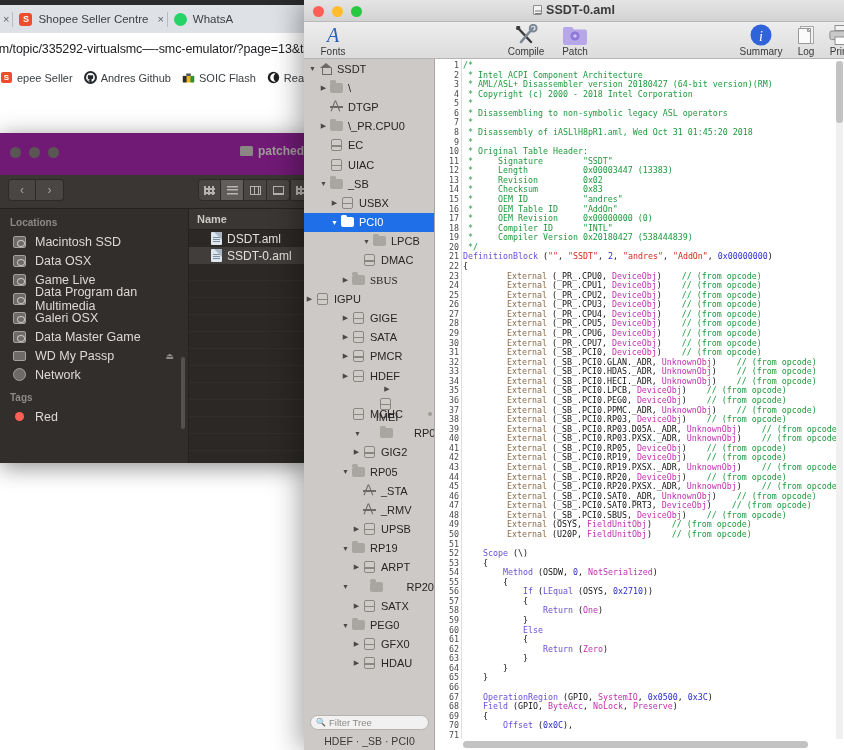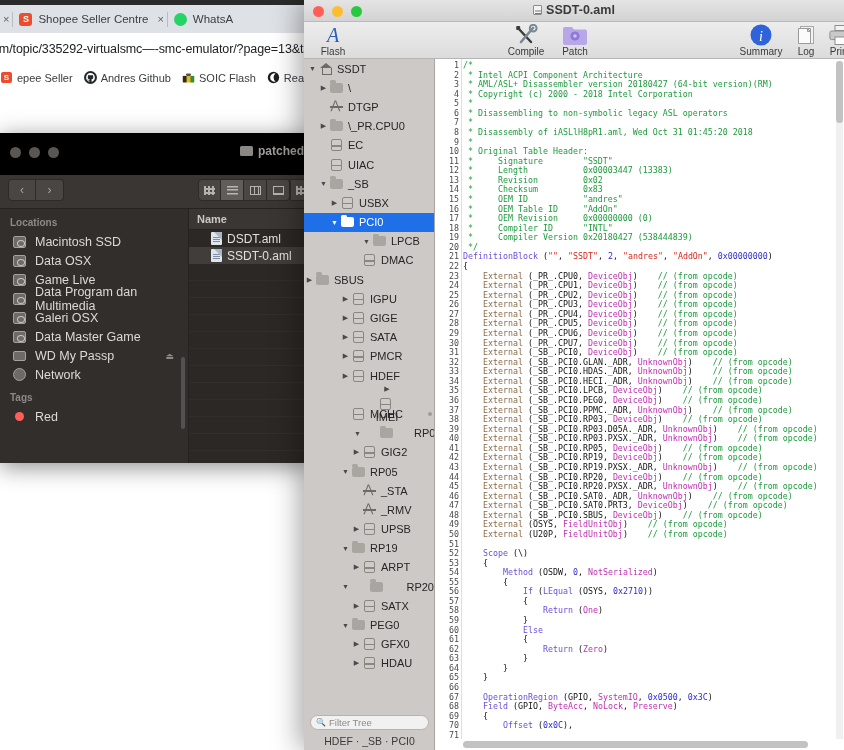--- a/index.html
+++ b/index.html
@@ -42,21 +42,21 @@
              text-decoration:underline; }
   .pg-bottombar { position:absolute; left:0; width:310px; background:#ededed;
                   border-top:1px solid #d0d0d0; }
   .pg-hide { position:absolute; font-size:10.5px; color:#333; }
   .pg-hide-bar { position:absolute; width:2px; background:#b5b5b5; }
 
   
   .finder { position:absolute; left:0; top:133px; width:310px; height:330px;
             background:#322e2b; overflow:hidden;
             box-shadow:0 4px 22px rgba(0,0,0,.45); }
-  .fd-titlebar { height:42px; background:#000000; position:relative; }
+  .fd-titlebar { height:42px; background:#701a75; position:relative; }
   .fd-lights { position:absolute; left:10px; top:14px; display:flex; gap:8px; }
   .dotg { width:11px; height:11px; border-radius:50%; background:#5a5653; }
   .fd-title { position:absolute; right:6px; top:11px; display:flex;
               align-items:center; gap:5px; font-size:12px; color:#9f9b98;
               font-weight:600; white-space:nowrap; }
   .fd-folder { width:13px; height:10px; background:#8b8784; border-radius:1.5px; }
   .fd-toolbar2 { height:34px; background:#3a3633; position:relative;
                  border-bottom:1px solid #26221f; }
   .navbtns { position:absolute; left:8px; top:4px; display:flex; }
   .navbtn { width:28px; height:22px; background:#4a4643; color:#a7a3a0;
@@ -196,21 +196,21 @@
   .tree-status { position:absolute; left:0; bottom:0; width:131px; height:18px;
           display:flex; align-items:center; justify-content:center;
           font-size:10.5px; color:#3a3a3a; }
 
   .editor { flex:1; background:#ffffff; position:relative; overflow:hidden; }
   .code { position:absolute; left:0; top:0; font-family:"DejaVu Sans Mono", monospace;
           font-size:8.3px; line-height:9.57px; white-space:pre; }
   .ln { position:absolute; left:0; width:24px; text-align:right; color:#4a4a4a; }
   .cl { position:absolute; left:28px; }
   .cmt { color:#1f9a3d; } .kw { color:#6b4fd8; } .str { color:#d3271c; }
-  .typ { color:#c030b0; } .num { color:#2b2bd0; } .nm { color:#8a6b4a; }
+  .typ { color:#c030b0; } .num { color:#2b2bd0; } .nm { color:#8a6b4a;margin-left:24px; }
   .pln { color:#111; }
   .ed-vscroll { position:absolute; right:1px; top:2px; width:7px; height:737px;
           background:#f0f0f0; }
   .ed-vthumb { position:absolute; right:1px; top:2px; width:7px; height:62px;
           background:#c2c2c2; border-radius:4px; }
   .ed-hrow { position:absolute; left:0; bottom:0; width:100%; height:11px;
           background:#ffffff; }
   .ed-hthumb { position:absolute; left:28px; bottom:2px; width:345px; height:7px;
           background:#c2c2c2; border-radius:4px; }
   .ed-gutterline { position:absolute; left:26px; top:0; width:1px; height:100%;
@@ -434,21 +434,21 @@
         <span class="doc-glyph"></span><span>SSDT-0.aml</span>
       </div>
     </div>
 
     <div class="asl-toolbar">
 
       <div class="tb-item" style="left:3px;">
         <div class="tb-ico">
           <span style="font-family:'Liberation Serif',serif;font-size:20px;font-style:italic;color:#2b5fb8;line-height:20px;">A</span>
         </div>
-        <span class="tb-lbl">Flash</span>
+        <span class="tb-lbl">Fonts</span>
       </div>
 
       <div class="tb-item" style="left:196px;">
         <div class="tb-ico">
           <svg width="24" height="22" viewBox="0 0 24 22">
             <g stroke="#3c3c3c" stroke-width="2.4" stroke-linecap="round">
               <line x1="4" y1="4" x2="17" y2="18"></line>
             </g>
             <g stroke="#7b8794" stroke-width="2.6" stroke-linecap="round">
               <line x1="19" y1="4" x2="7" y2="18"></line>
@@ -578,28 +578,28 @@
               </span>
               <span>LPCB</span>
             </div>
             <div class="tr-row" style="padding-left: 47px;">
               <span class="tw"></span>
               <span class="tr-ico">
                 <span class="devc"></span>
               </span>
               <span>DMAC</span>
             </div>
+            <div class="tr-row" style="padding-left: 36px; font-family: Liberation Serif, serif;">
+              <span class="tw">▶</span>
+              <span class="tr-ico">
+                <span class="fold"></span>
+              </span>
+              <span>SBUS</span>
+            </div>
             <div class="tr-row" style="">
-              <span class="tw">▶</span>
-              <span class="tr-ico">
-                <span class="fold"></span>
-              </span>
-              <span>SBUS</span>
-            </div>
-            <div class="tr-row" style="padding-left: 36px;">
               <span class="tw">▶</span>
               <span class="tr-ico">
                 <span class="devc"></span>
               </span>
               <span>IGPU</span>
             </div>
             <div class="tr-row" style="padding-left: 36px;">
               <span class="tw">▶</span>
               <span class="tr-ico">
                 <span class="devc"></span>

